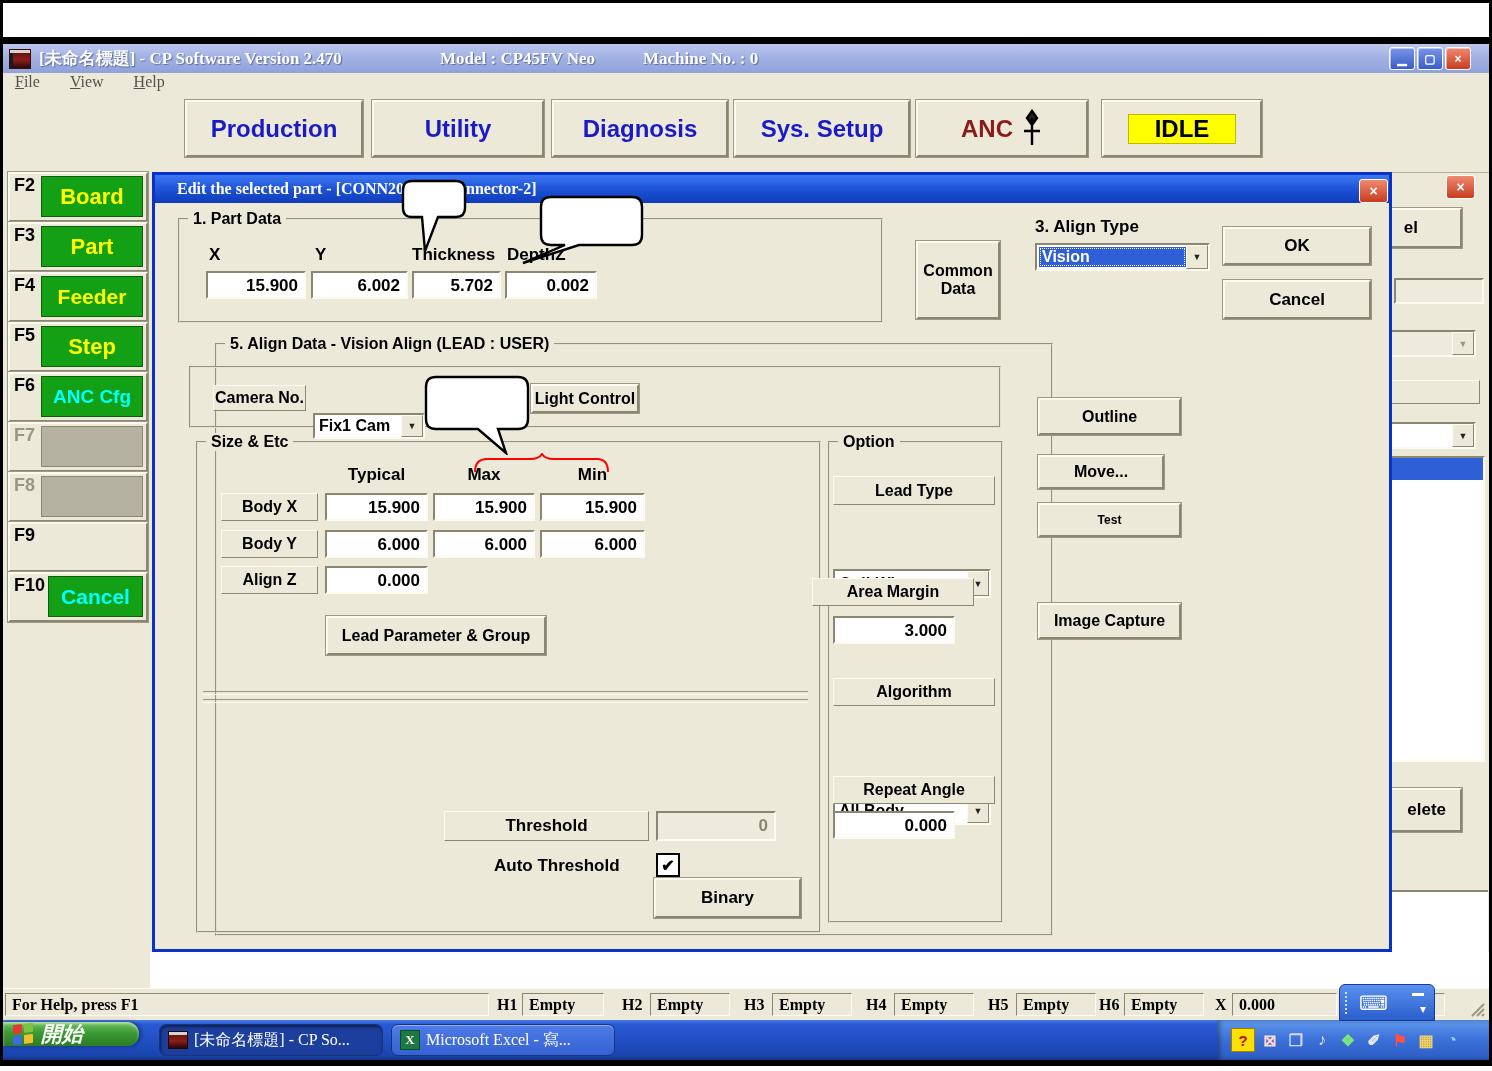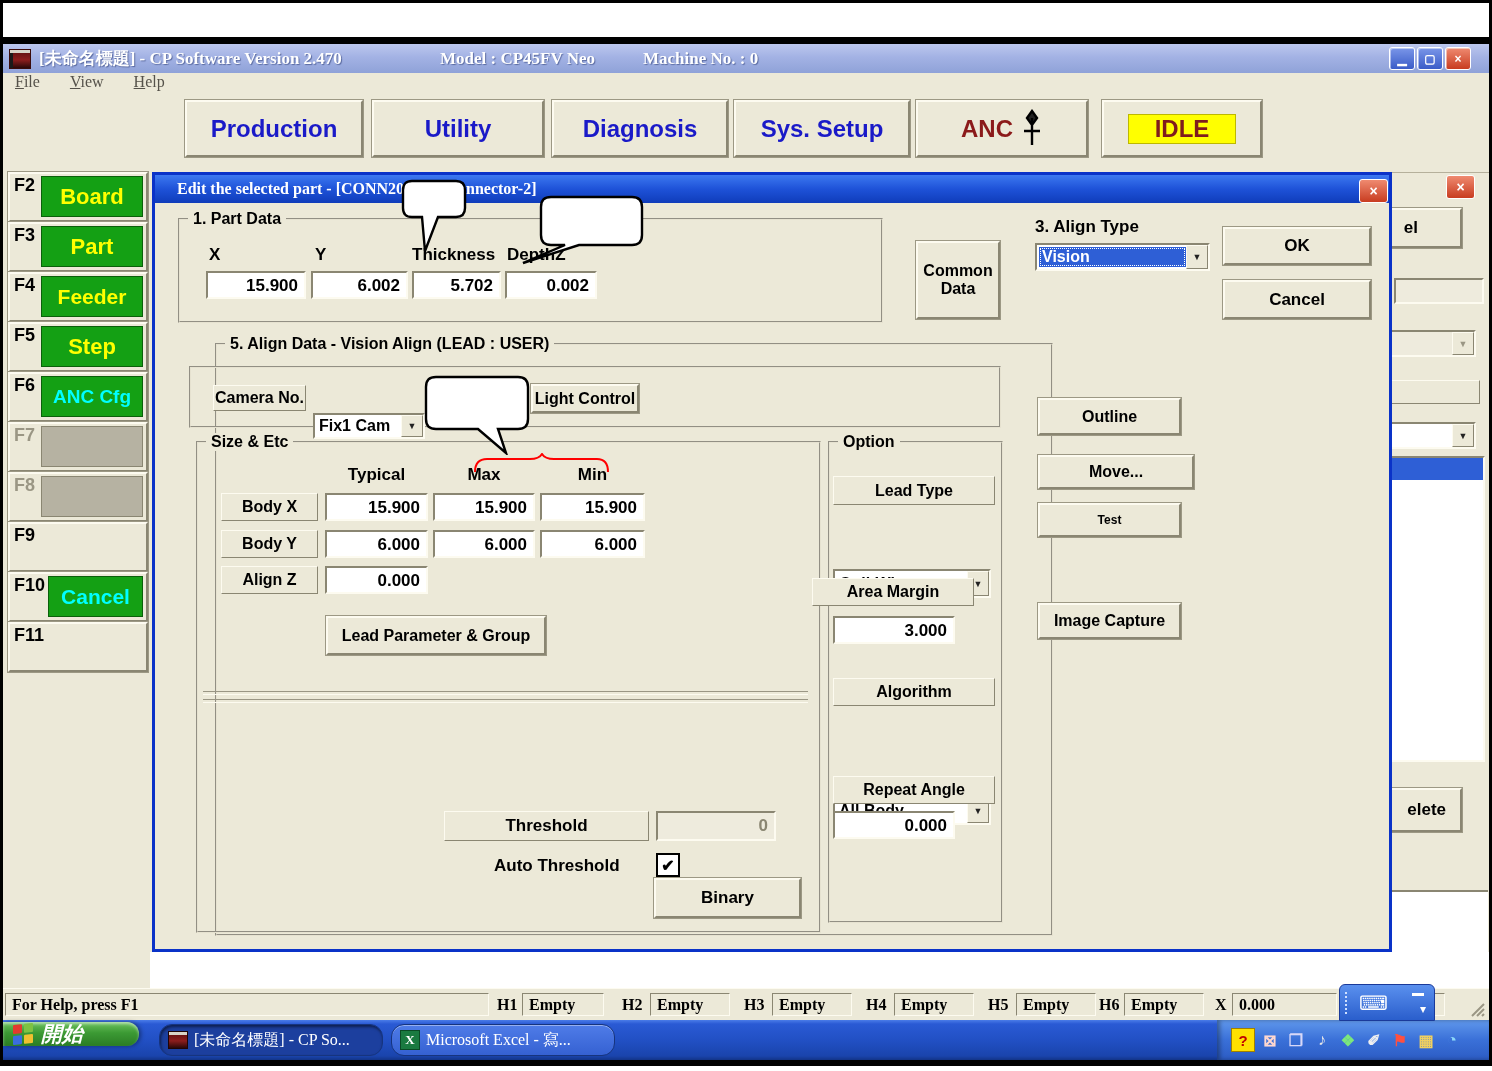--- a/index.html
+++ b/index.html
@@ -100,21 +100,21 @@
   .taskbar{position:absolute;left:0;top:976px;width:1486px;height:40px;z-index:42;
     background:linear-gradient(180deg,#4a7ce8 0%,#2a5ad4 10%,#2250c4 50%,#1a44ac 90%,#123488 100%);}
   .startbtn{position:absolute;left:0;top:2px;width:136px;height:24px;border-radius:0 16px 16px 0;
     background:linear-gradient(180deg,#6cc25e 0%,#3c9a34 45%,#2a7c24 100%);
     box-shadow:inset 0 2px 3px rgba(255,255,255,.5), 2px 0 4px rgba(0,0,0,.4);
     display:flex;align-items:center;color:#fff;font-family:"Liberation Serif",serif;
     font-weight:bold;font-style:italic;font-size:21px;}
   .winlogo{width:20px;height:20px;margin:0 8px 0 10px;display:grid;grid-template-columns:9px 9px;
     grid-template-rows:9px 9px;gap:2px;transform:skewY(-6deg);}
   .winlogo div{border-radius:1px;}
-  .taskbtn{position:absolute;top:4px;height:32px;border-radius:13px;border:1px solid #16347e;
+  .taskbtn{position:absolute;top:4px;height:32px;border-radius:7px;border:1px solid #16347e;
     display:flex;align-items:center;color:#fff;font-family:"Liberation Serif",serif;font-size:16px;
     padding:0 8px;box-sizing:border-box;white-space:nowrap;overflow:hidden;}
   .taskbtn.active{background:#1c3f9e;box-shadow:inset 1px 2px 3px rgba(0,0,0,.5);}
   .taskbtn.normal{background:linear-gradient(180deg,#4f7ce8,#3561d2);box-shadow:inset 0 1px 0 rgba(255,255,255,.4);}
   .excelicon{width:18px;height:18px;background:#1a7a40;color:#fff;font-weight:bold;font-size:13px;
     display:flex;align-items:center;justify-content:center;margin-right:6px;border:1px solid #0a4a24;}
   .miniapp{width:18px;height:16px;margin-right:6px;background:linear-gradient(180deg,#5a0f0f,#8c1d1d 55%,#2a0808);
     border:1px solid #200505;box-shadow:inset 0 3px 0 #d8d4c8;}
   .tray{position:absolute;right:0;top:0;width:272px;height:40px;
     background:linear-gradient(180deg,#6098ec 0%,#3a70d8 50%,#2c5cc4 100%);
@@ -176,21 +176,21 @@
     <div class="btn toolbtn" style="left:731px;width:176px;">
         <span>Sys. Setup</span>
       </div>
     <div class="btn toolbtn" style="left:913px;width:172px;color:#8b1a1a;">
       <span>ANC</span>
       <svg width="22" height="40" viewBox="0 0 22 40" style="margin-left:8px;">
         <path d="M11 2 L16 9 L11 16 L6 9 Z M11 9 V36 M3 22 H19" stroke="#000" stroke-width="2.4" fill="#222"></path>
       </svg>
     </div>
     <div class="btn toolbtn" style="left:1099px;width:160px;">
-      <span style="background:#ffff00;border:1px solid #bdb800;padding:0 26px;color:#7f1d1d;">IDLE</span>
+      <span style="background:#ffff00;border:1px solid #bdb800;padding:0 26px;color:#000000;">IDLE</span>
     </div>
 
     <div class="fnrow" style="top:128px;">
       <div class="btn outer"></div>
       <span class="fnkey">F2</span>
       <div class="fninner yellow">
           <span>Board</span>
         </div>
     </div>
     <div class="fnrow" style="top:178px;">
@@ -234,24 +234,20 @@
     <div class="fnrow" style="top:478px;">
       <div class="btn outer"></div>
       <span class="fnkey">F9</span>
     </div>
     <div class="fnrow" style="top:528px;">
       <div class="btn outer"></div>
       <span class="fnkey">F10</span>
       <div class="fninner cyan" style="left:40px;font-size:21px;">
           <span>Cancel</span>
         </div>
-    </div>
-    <div class="fnrow" style="top:578px;">
-      <div class="btn outer"></div>
-      <span class="fnkey">F11</span>
     </div>
 
     <div class="bgwin" style="left:1144px;top:128px;width:342px;height:780px;background:#ece9d8;border:1px solid #b5b09b;"></div>
     <div class="bgwin dclose" style="left:1443px;top:131px;">
         <span>×</span>
       </div>
     <div class="bgwin btn" style="left:1337px;top:164px;width:122px;height:40px;font-weight:bold;font-size:17px;justify-content:flex-end;padding-right:42px;">
         <span>el</span>
       </div>
     <div class="bgwin sunken" style="left:1391px;top:234px;width:90px;height:26px;background:#eeebdd;"></div>
@@ -400,21 +396,21 @@
         <span class="carrow">▼</span>
       </div>
       <div class="plate abs" style="left:678px;top:601px;width:162px;height:28px;font-weight:bold;font-size:16px;">
           <span>Repeat Angle</span>
         </div>
       <div class="field abs" style="left:678px;top:636px;width:122px;height:28px;">0.000</div>
 
       <div class="btn abs" style="left:883px;top:223px;width:143px;height:37px;font-weight:bold;font-size:16px;">
           <span>Outline</span>
         </div>
-      <div class="btn abs" style="left:883px;top:280px;width:156px;height:34px;font-weight:bold;font-size:16px;">
+      <div class="btn abs" style="left:883px;top:280px;width:126px;height:34px;font-weight:bold;font-size:16px;">
           <span>Move...</span>
         </div>
       <div class="btn abs" style="left:883px;top:328px;width:143px;height:34px;font-weight:bold;font-size:12px;">
           <span>Test</span>
         </div>
       <div class="btn abs" style="left:883px;top:428px;width:143px;height:36px;font-weight:bold;font-size:16px;">
           <span>Image Capture</span>
         </div>
 
       <svg class="callout" style="left:246px;top:4px;" width="68" height="76" viewBox="0 0 68 76">

